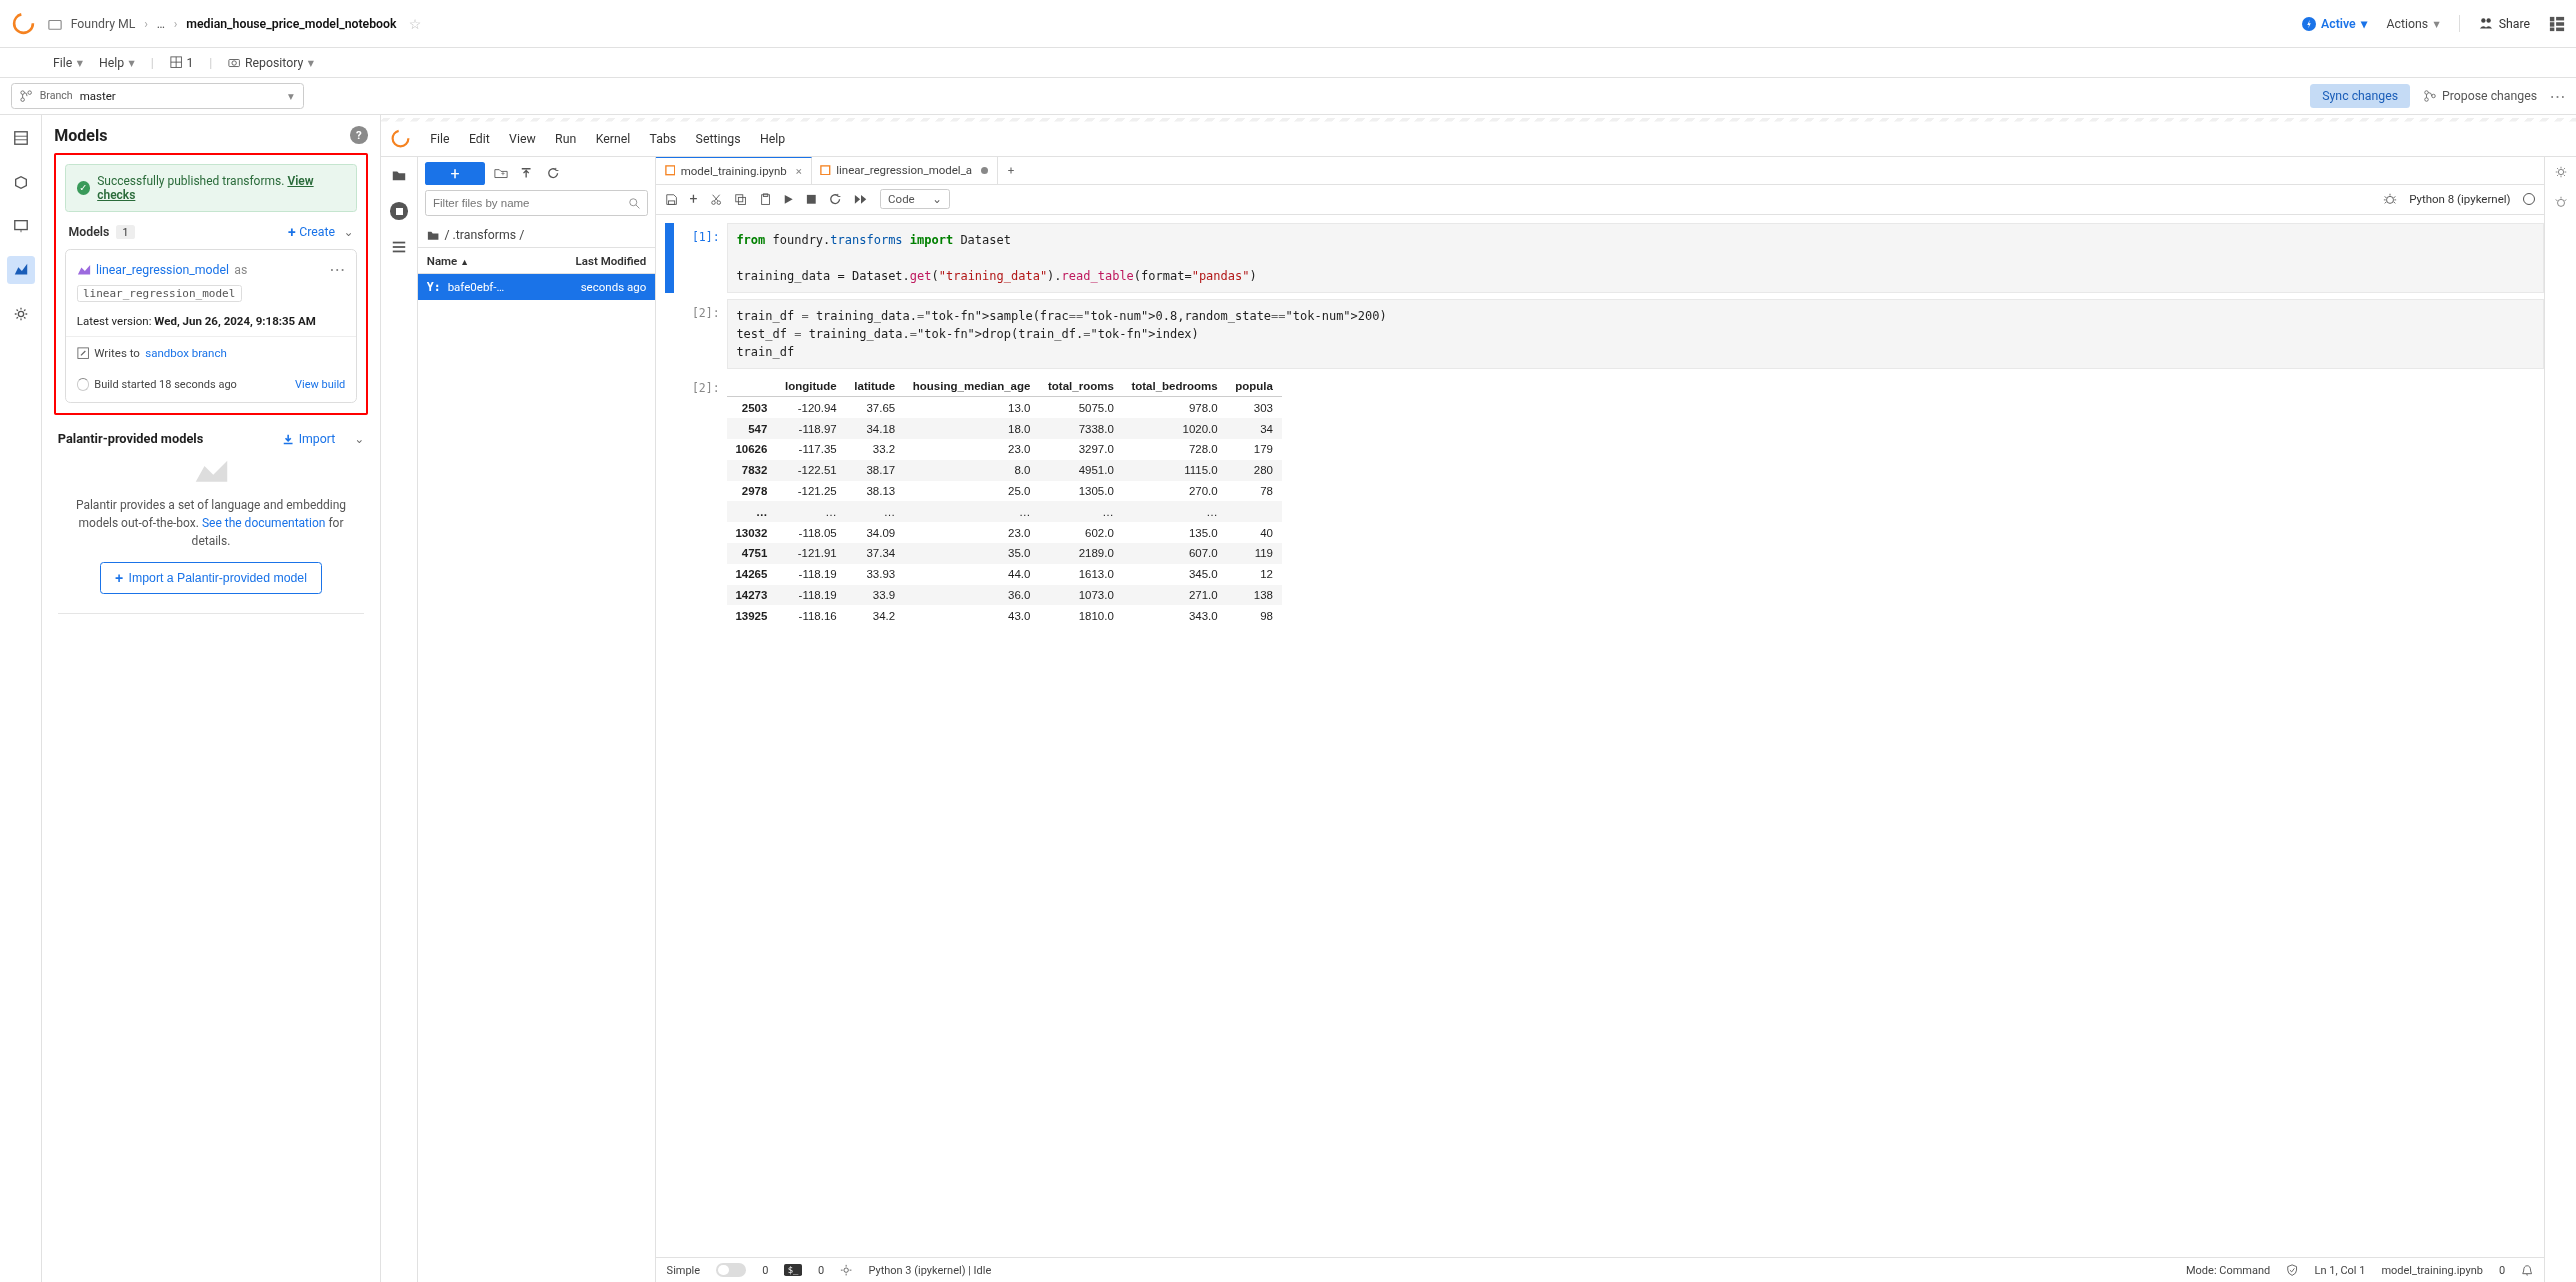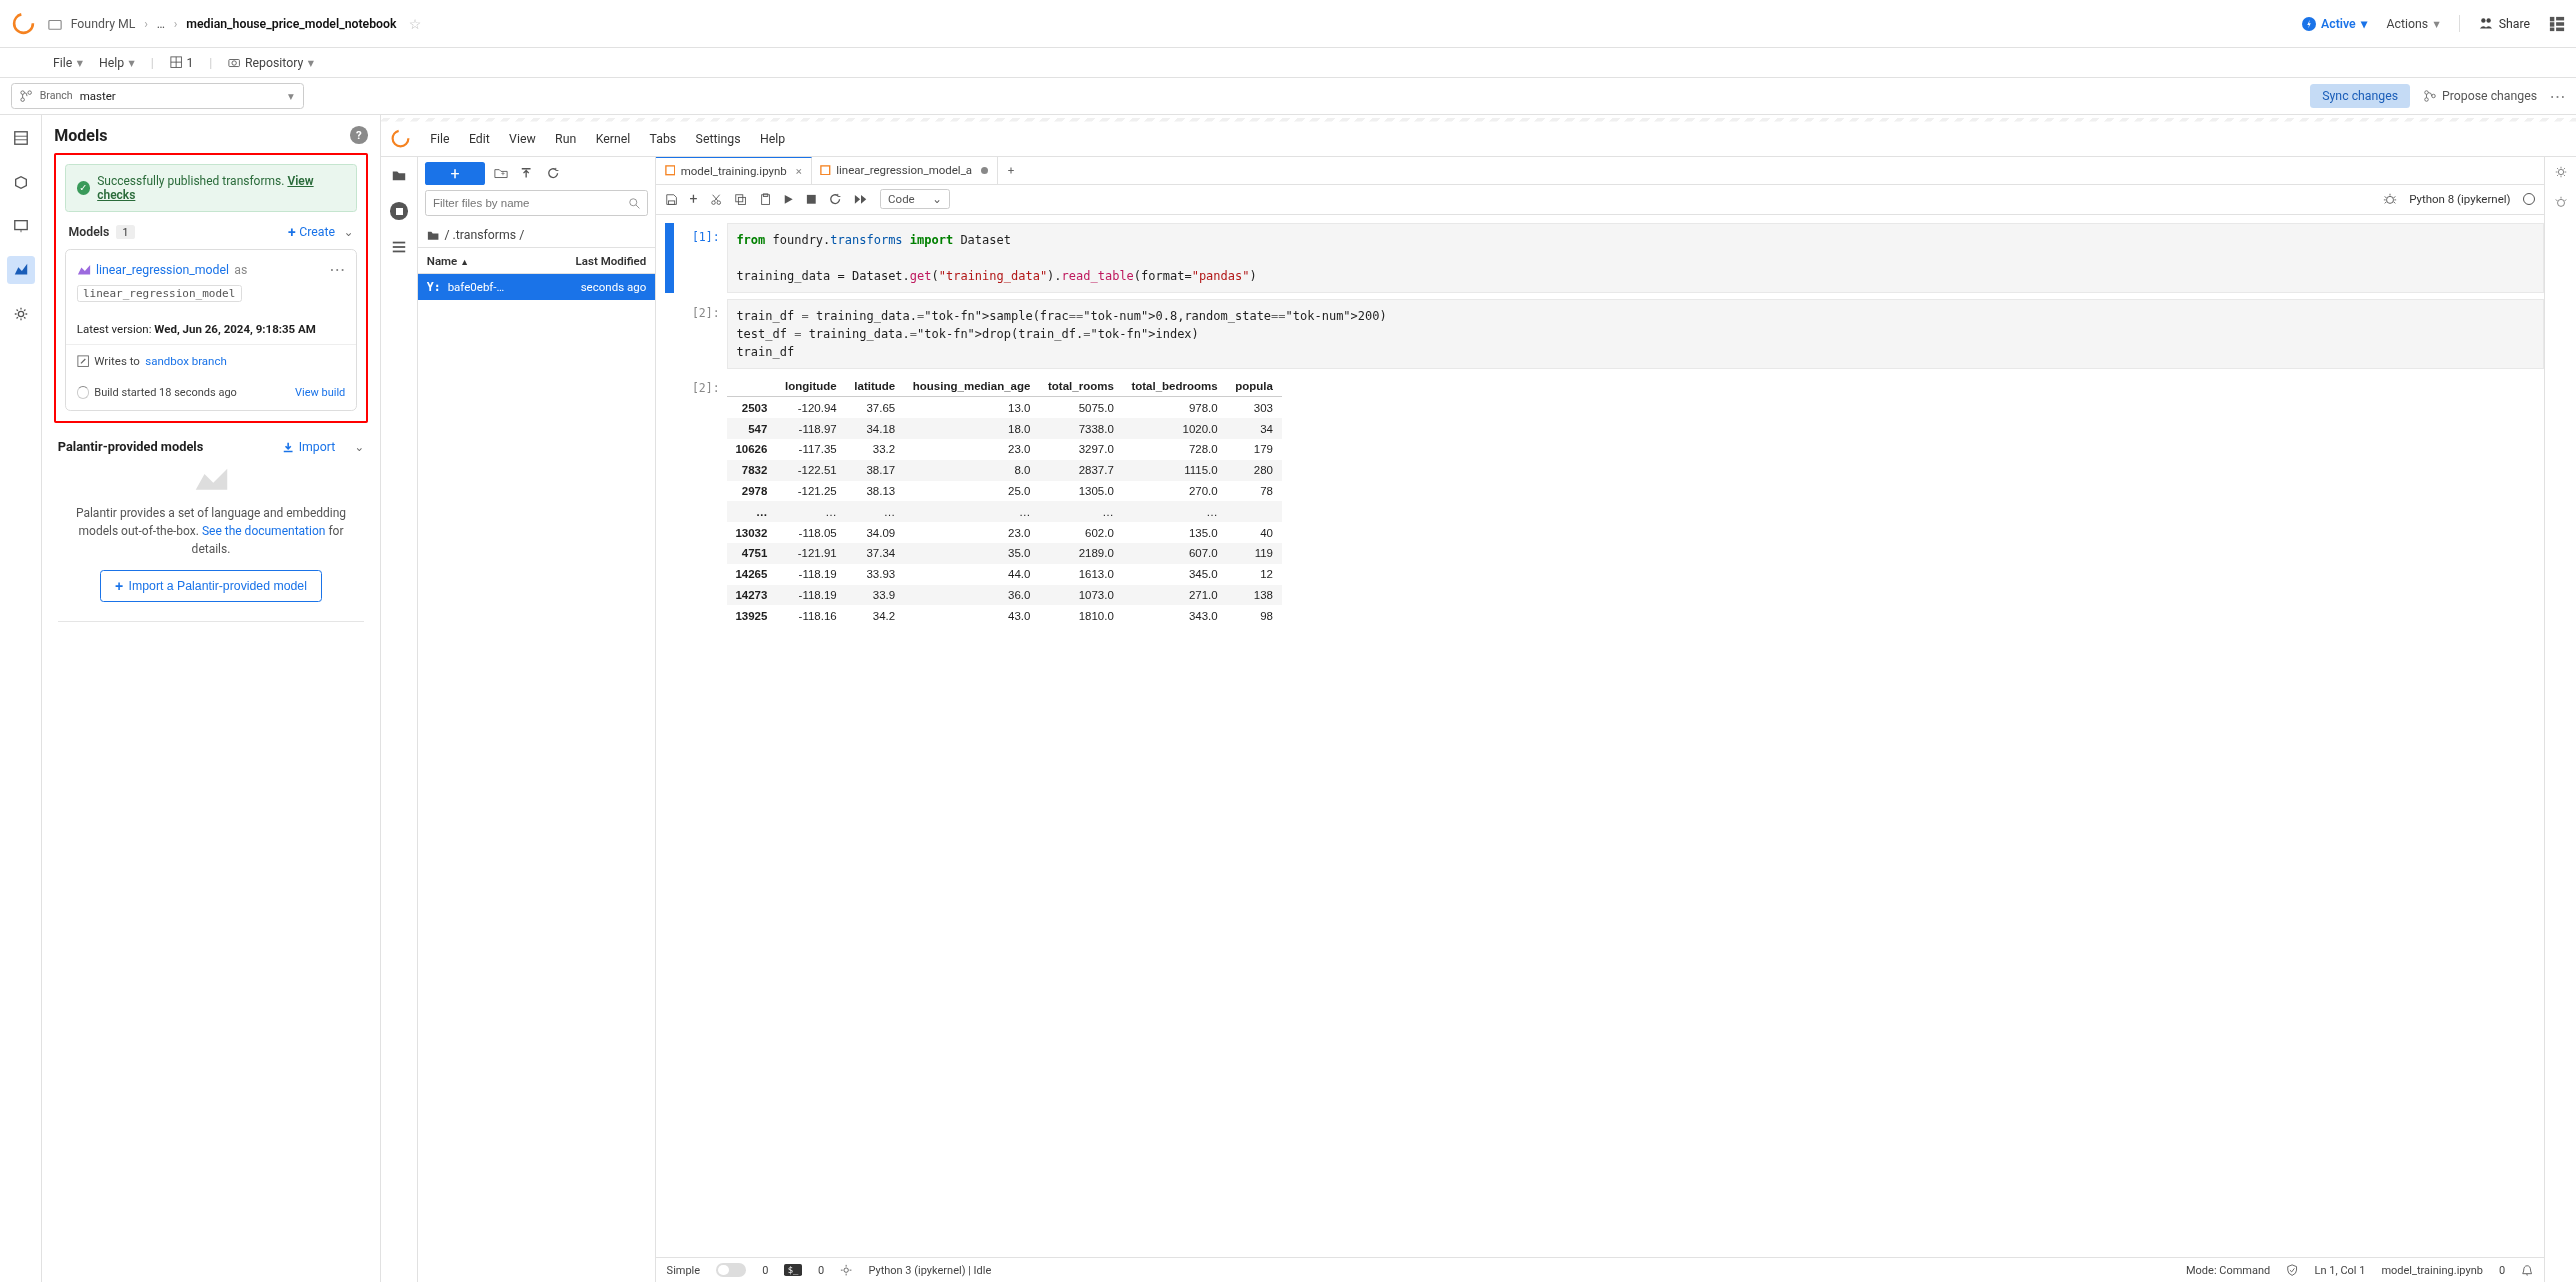--- a/index.html
+++ b/index.html
@@ -57,21 +57,21 @@
 .create-link { color:#1a73e8; font-size:12.3px; display:flex; align-items:center; gap:3.5px;}
 .chev-icon { color:#666; margin-left:8.8px;}
 
 .model-card { border:0.9px solid #ddd; border-radius:5.3px; padding:10.6px; }
 .model-card-top { display:flex; align-items:center; justify-content:space-between;}
 .model-name-row { display:flex; align-items:center; gap:5.3px; font-size:12.3px;}
 .model-name-link { color:#1a73e8; }
 .as-text { color:#888; }
 .more-dots { color:#888; font-size:16px; }
 .model-code-name { font-family: ui-monospace, Menlo, monospace; border:0.9px solid #ddd; border-radius:2.6px; padding:0.9px 5.3px; font-size:11px; color:#555; margin-top:5.3px; display:inline-block;}
-.latest-ver { font-size:11.5px; margin-top:20px; }
+.latest-ver { font-size:11.5px; margin-top:12px; }
 .latest-ver .bold { font-weight:700; }
 .card-sep { border:none; border-top:0.9px solid #eee; margin:8.8px -10.6px;}
 .writes-row { display:flex; align-items:center; gap:5.3px; font-size:11.5px; color:#444;}
 .writes-row .link { color:#1a73e8;}
 .build-row { display:flex; align-items:center; justify-content:space-between; font-size:11px; margin-top:18px;}
 .build-left { display:flex; align-items:center; gap:5.3px; color:#444;}
 .view-build { color:#1a73e8; }
 .spinner-icon { width:12.3px; height:12.3px; border:1.8px solid #ccc; border-top-color:#888; border-radius:50%;}
 
 .palantir-section { padding: 0 3.5px; }
@@ -600,21 +600,21 @@
                             <td>23.0</td>
                             <td>3297.0</td>
                             <td>728.0</td>
                             <td>179</td>
                           </tr>
                           <tr>
                             <td class="idx">7832</td>
                             <td>-122.51</td>
                             <td>38.17</td>
                             <td>8.0</td>
-                            <td>2837.7</td>
+                            <td>4951.0</td>
                             <td>1115.0</td>
                             <td>280</td>
                           </tr>
                           <tr>
                             <td class="idx">2978</td>
                             <td>-121.25</td>
                             <td>38.13</td>
                             <td>25.0</td>
                             <td>1305.0</td>
                             <td>270.0</td>

